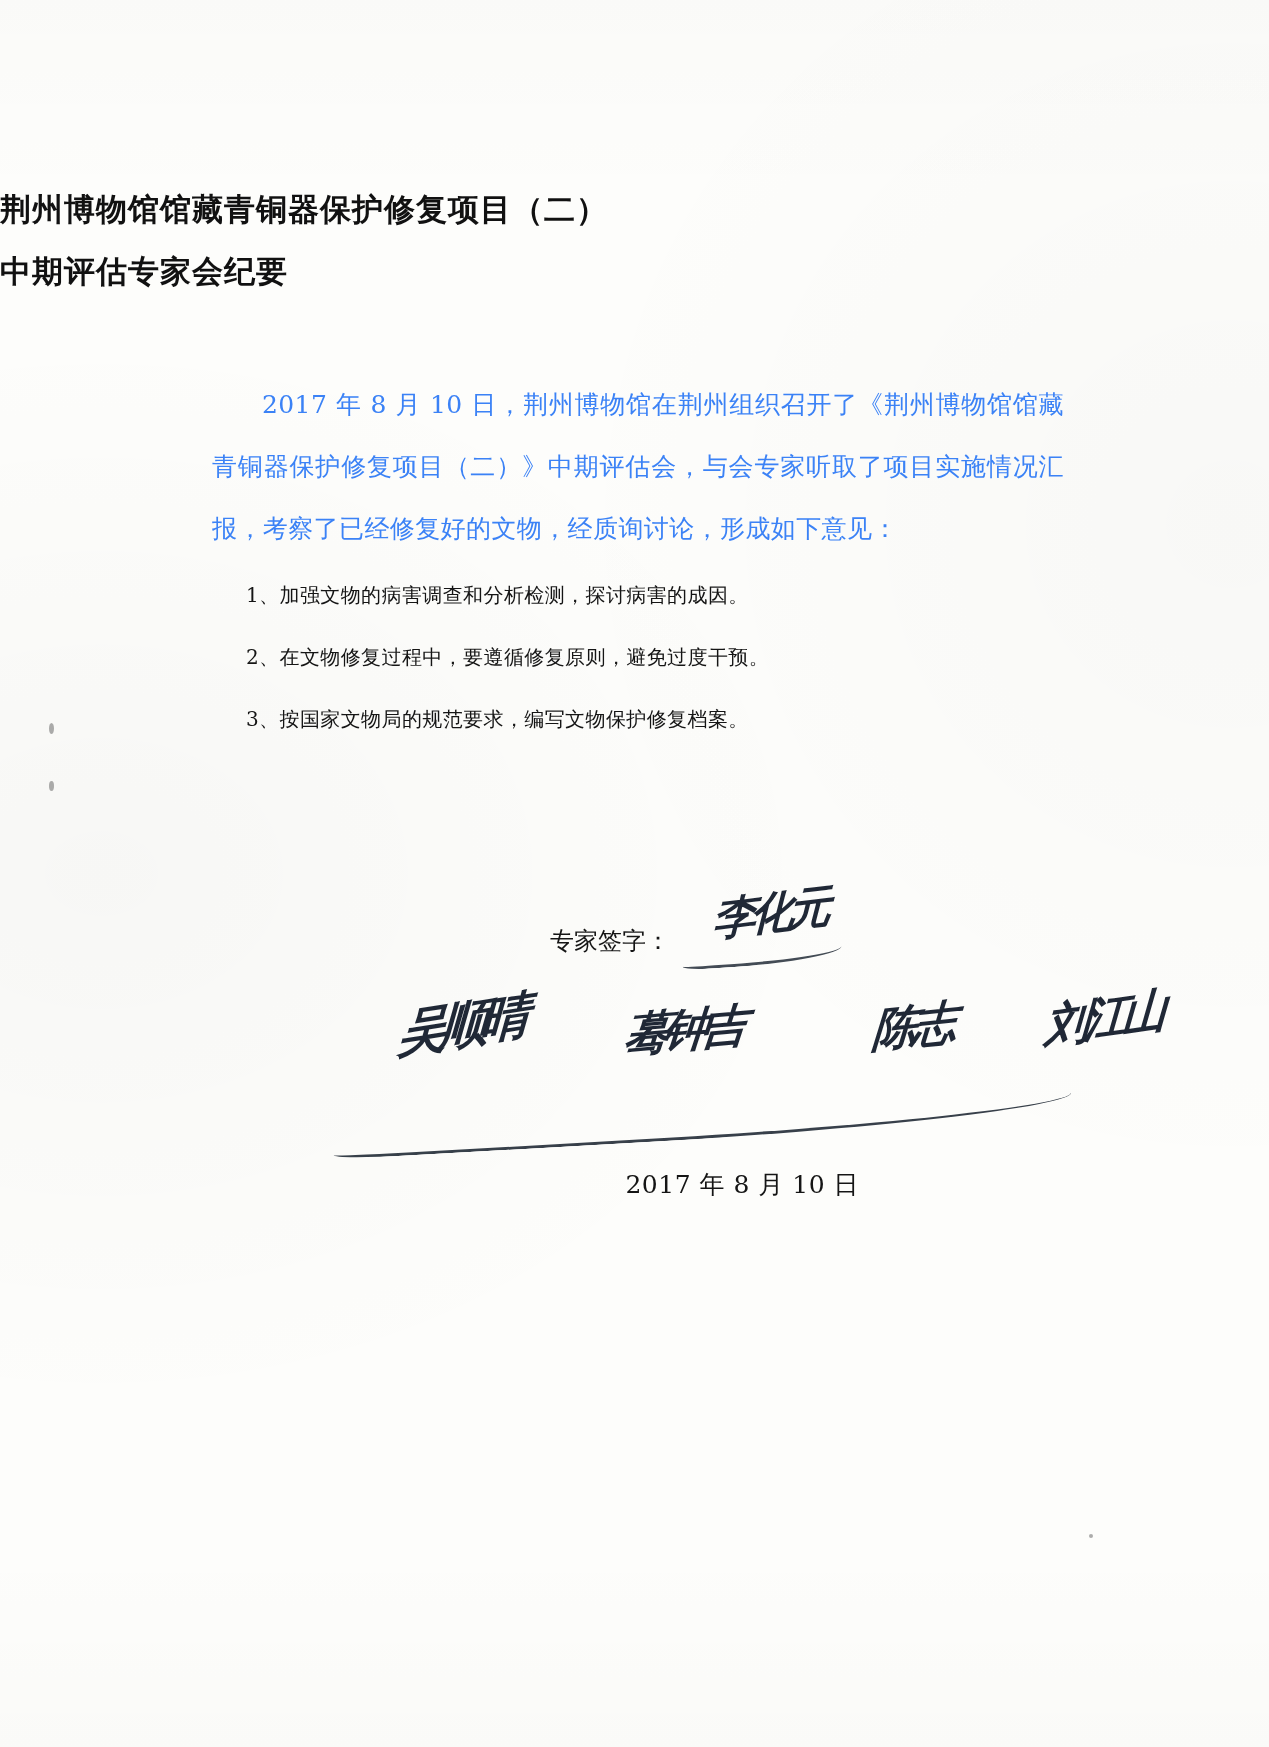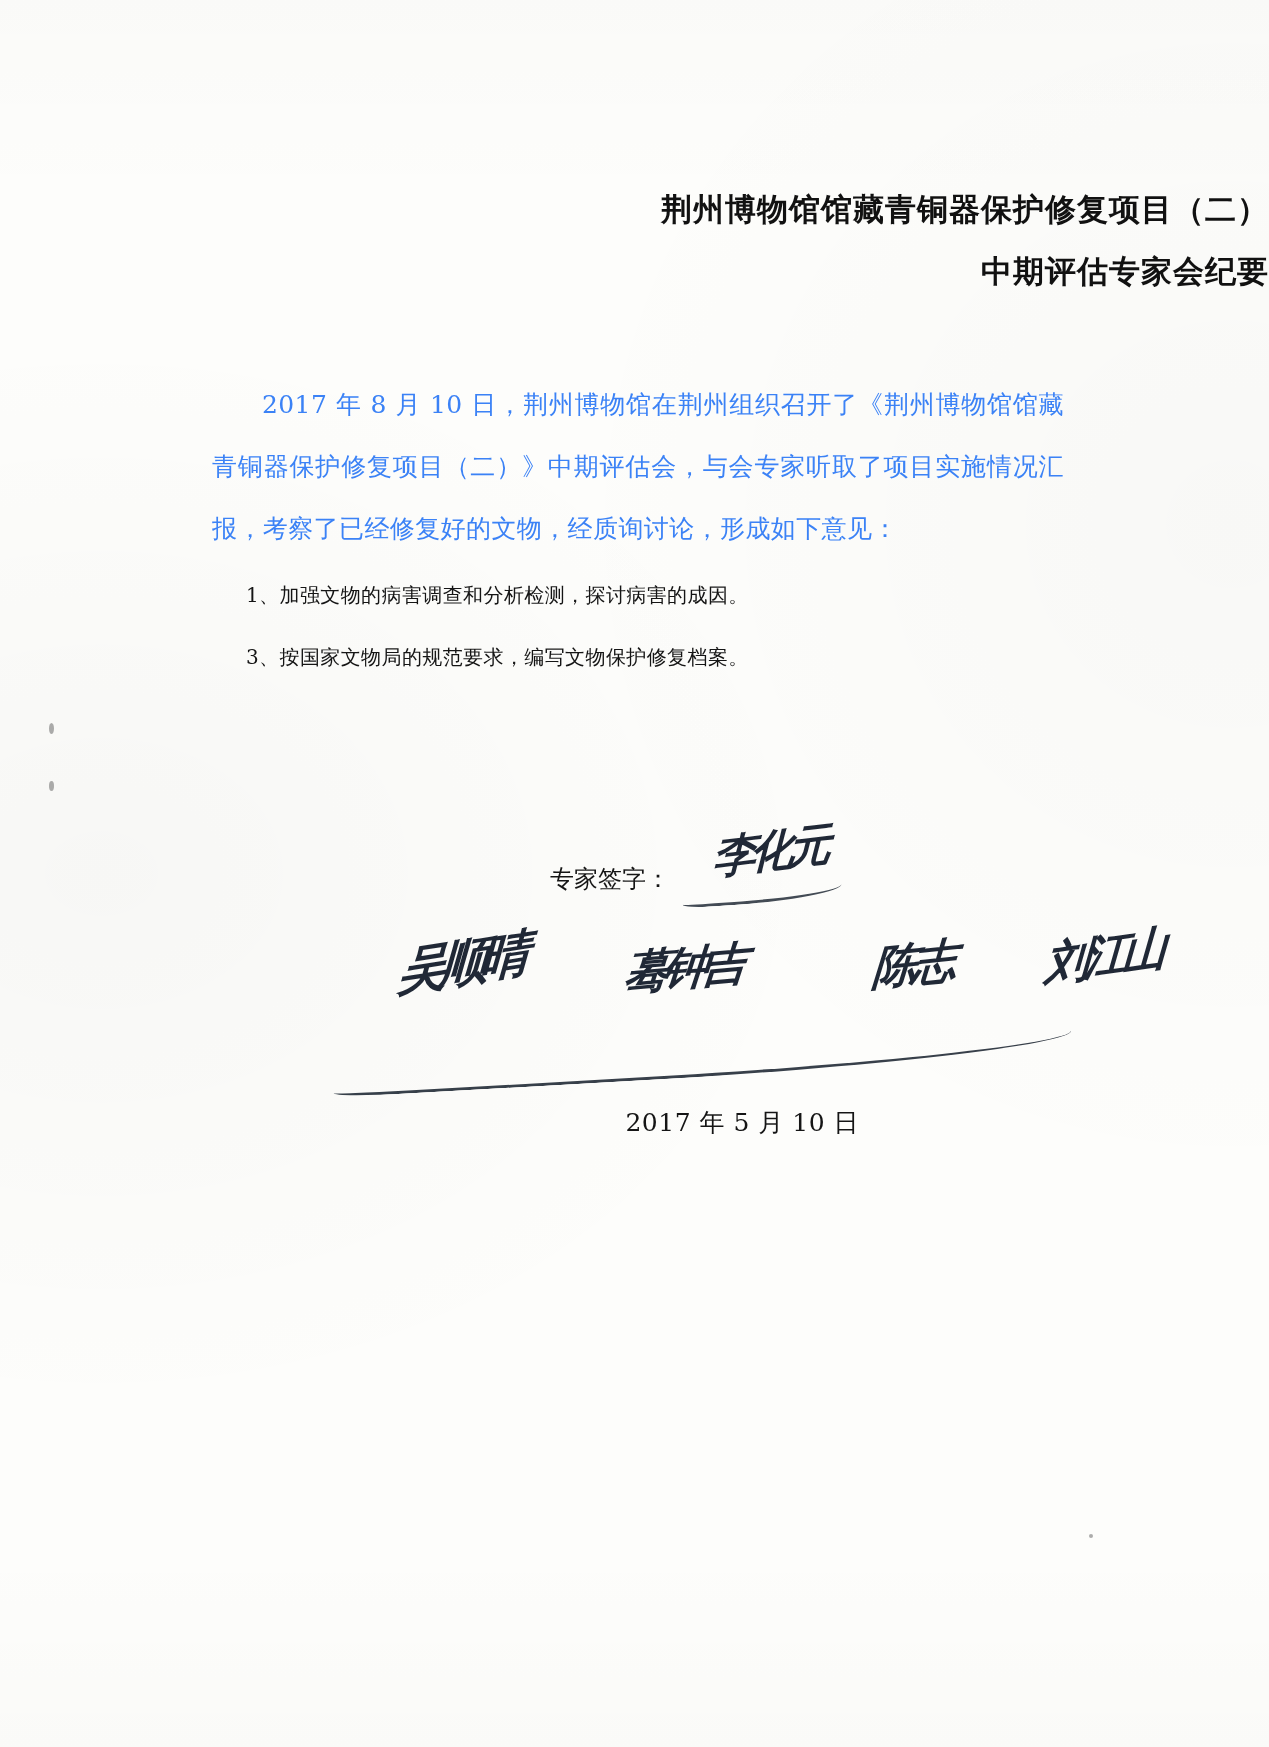--- a/index.html
+++ b/index.html
@@ -33,21 +33,21 @@
   }
   .content {
     position: absolute;
     left: 0;
     right: 0;
     top: 0;
   }
 
   .title-block {
     margin-top: 178px;
-    text-align: right;
+    text-align: left;
   }
   .title-line {
     font-family: "DejaVu Sans", "Liberation Sans", sans-serif;
     font-weight: 700;
     font-size: 31px;
     letter-spacing: 1px;
     line-height: 62px;
     color: #111;
   }
 
@@ -155,33 +155,34 @@
     <div class="title-block">
       <div class="title-line">荆州博物馆馆藏青铜器保护修复项目（二）</div>
       <div class="title-line">中期评估专家会纪要</div>
     </div>
 
     <div class="body-block">
       <div class="para">2017 年 8 月 10 日，荆州博物馆在荆州组织召开了《荆州博物馆馆藏青铜器保护修复项目（二）》中期评估会，与会专家听取了项目实施情况汇报，考察了已经修复好的文物，经质询讨论，形成如下意见：</div>
 
       <div class="list">
         <div class="list-item">1、加强文物的病害调查和分析检测，探讨病害的成因。</div>
+        <div class="list-item">2、在文物修复过程中，要遵循修复原则，避免过度干预。</div>
         <div class="list-item">3、按国家文物局的规范要求，编写文物保护修复档案。</div>
       </div>
 
       <div class="sign-area">
         <div class="sign-label">专家签字：</div>
 
         <div class="sig sig-1">李化元</div>
         <div class="sig-stroke2"></div>
 
         <div class="sig sig-2">吴顺晴</div>
         <div class="sig sig-3">蓦钟吉</div>
         <div class="sig sig-4">陈志</div>
         <div class="sig sig-5">刘江山</div>
         <div class="sig-stroke"></div>
 
-        <div class="date-line">2017 年 5 月 10 日</div>
+        <div class="date-line">2017 年 8 月 10 日</div>
       </div>
     </div>
 
   </div>
 </div>
 
 </body></html>

